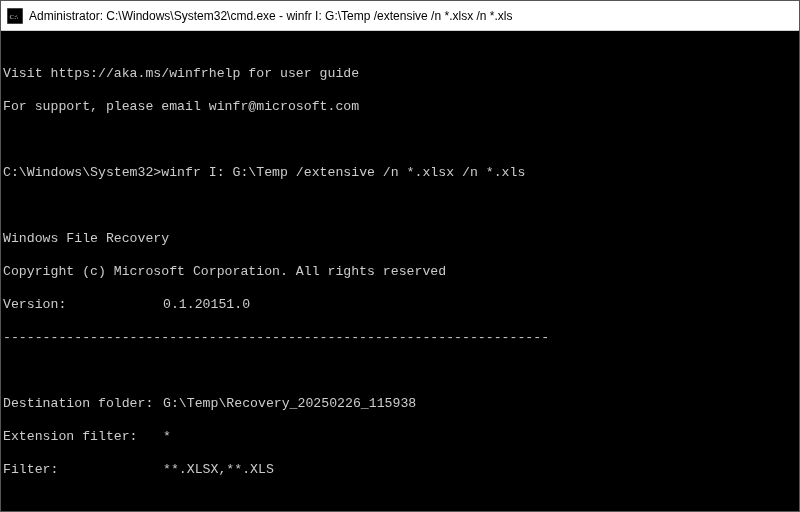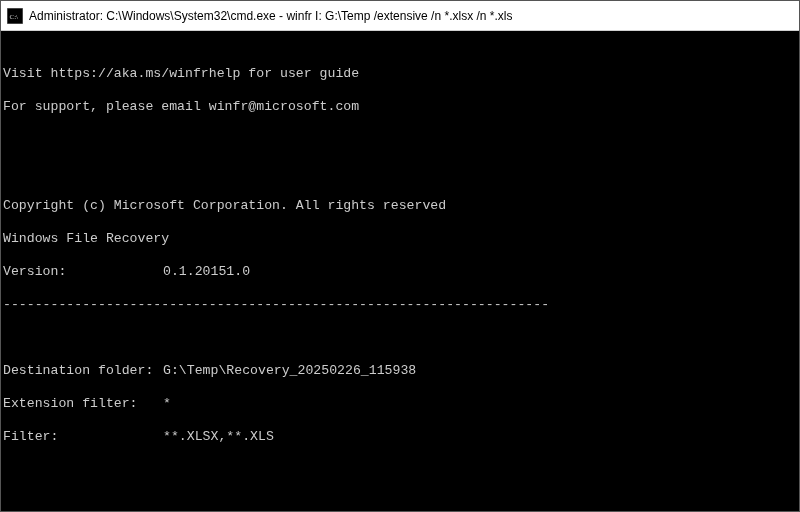--- a/index.html
+++ b/index.html
@@ -52,23 +52,24 @@
         <text x="2.5" y="10.5" font-size="7" fill="#ccc" font-family="Consolas">C:\</text>
       </svg>
     </span>
     <span class="title">Administrator: C:\Windows\System32\cmd.exe - winfr  I: G:\Temp /extensive /n *.xlsx /n *.xls</span>
   </div>
 
   <div class="terminal">
 <span class="row">Visit https://aka.ms/winfrhelp for user guide</span>
 <span class="row">For support, please email winfr@microsoft.com</span>
 <span class="row"> </span>
+<span class="row"><span>C:\Windows\System32&gt;</span><span>winfr I: G:\Temp /extensive /n *.xlsx /n *.xls</span></span>
 <span class="row"> </span>
+<span class="row">Windows File Recovery</span>
 <span class="row">Copyright (c) Microsoft Corporation. All rights reserved</span>
-<span class="row">Windows File Recovery</span>
 <span class="row"><span class="label" style="width:160px">Version:</span><span>0.1.20151.0</span></span>
 <span class="row divider">---------------------------------------------------------------------</span>
 <span class="row"> </span>
 <span class="row"><span class="label" style="width:160px">Destination folder:</span><span>G:\Temp\Recovery_20250226_115938</span></span>
 <span class="row"><span class="label" style="width:160px">Extension filter:</span><span>*</span></span>
 <span class="row"><span class="label" style="width:160px">Filter:</span><span>**.XLSX,**.XLS</span></span>
 
 
 
 

